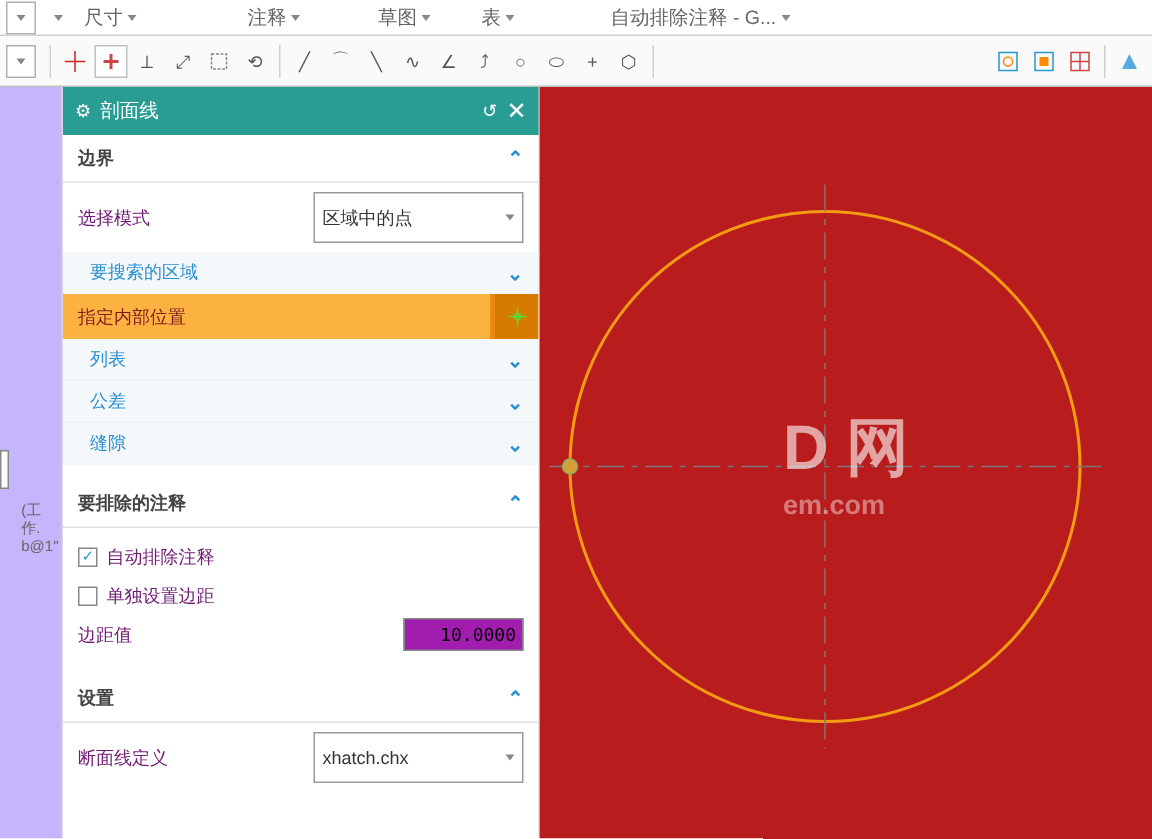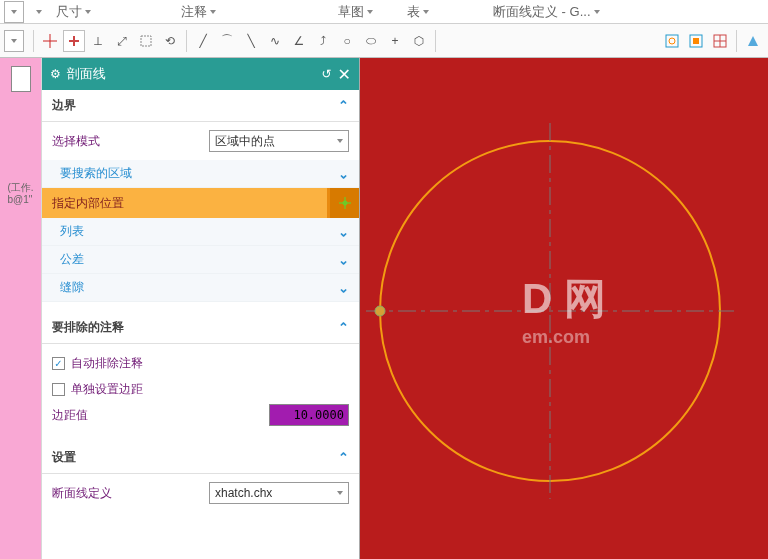--- a/index.html
+++ b/index.html
@@ -8,34 +8,34 @@
 .ribbon-item{display:flex;align-items:center;padding:2px 6px;color:#666;gap:3px}
 .ribbon-item span{font-size:13px;cursor:default}
 .rarr{width:6px;height:4px;display:inline-block;position:relative}
 .rarr::after{content:"";position:absolute;border-left:3px solid transparent;border-right:3px solid transparent;border-top:4px solid #888;left:0;top:0}
 .toolbar{height:34px;display:flex;align-items:center;border-bottom:1px solid #c0c0c0;padding:0 4px;gap:2px;background:#fafafa}
 .tsel{width:140px;height:22px;border:1px solid #b0b0b0;display:flex;align-items:center;padding:0 4px;background:#fff;color:#666;justify-content:space-between}
 .tsep{width:1px;height:22px;background:#d0d0d0;margin:0 3px}
 .tic{width:22px;height:22px;display:flex;align-items:center;justify-content:center;color:#555;border:1px solid transparent}
 .tic.boxed{border:1px solid #c0c0c0;background:#fff}
 .main{display:flex;height:501px}
-.leftcol{width:42px;border-right:1px solid #d8d8d8;padding-top:8px;display:flex;flex-direction:column;align-items:center;gap:6px;background:#f9a8d4}
+.leftcol{width:42px;border-right:1px solid #d8d8d8;padding-top:8px;display:flex;flex-direction:row;align-items:center;gap:6px;background:#c4b5fd}
 .leftcol .pg{width:20px;height:26px;border:1px solid #888;background:#fff}
 .leftcol .txt{font-size:10px;color:#666;line-height:1.2;text-align:left;padding:4px 2px}
 .panel{width:318px;display:flex;flex-direction:column;border-right:1px solid #aaa}
 .panel-hdr{height:32px;background:#299C94;display:flex;align-items:center;padding:0 8px;color:#fff;gap:6px}
 .panel-hdr .title{flex:1;font-size:13px}
 .panel-body{flex:1;overflow-y:auto;background:#fff}
 .section-hdr{display:flex;align-items:center;justify-content:space-between;padding:7px 10px;border-bottom:1px solid #e0e0e0;background:#fff}
 .section-hdr .name{font-weight:bold;color:#444}
 .chv{color:#2A8FD1;font-size:13px;font-weight:bold}
 .section-body{padding:6px 10px}
 .row{display:flex;align-items:center;min-height:26px;gap:6px}
 .row .lbl{color:#701a75}
-.sel{height:22px;border:1px solid #999;background:#fff;display:flex;align-items:center;padding:4px 5px;justify-content:space-between;color:#333;width:140px}
+.sel{height:22px;border:1px solid #999;background:#fff;display:flex;align-items:center;padding:16px 5px;justify-content:space-between;color:#333;width:140px}
 .subitem{display:flex;align-items:center;justify-content:space-between;padding:5px 10px 5px 18px;background:#f5f8fb;color:#2A8FD1;border-bottom:1px solid #eef2f5}
 .highlight-row{display:flex;align-items:center;background:#FBB241;height:30px}
 .highlight-row .hl-lbl{flex:1;padding-left:10px;color:#7f1d1d}
 .highlight-row .hl-btn{width:32px;height:30px;background:#D77A00;border-left:3px solid #E88A10;display:flex;align-items:center;justify-content:center}
 .addbtn{width:24px;height:24px;border:1px solid #c0c0c0;display:flex;align-items:center;justify-content:center;background:#fff;color:#888}
 .ck{width:13px;height:13px;border:1px solid #888;background:#fff;display:inline-flex;align-items:center;justify-content:center;font-size:10px;color:#2A8FD1}
 .numin{width:80px;height:22px;border:1px solid #888;text-align:right;padding:0 4px;font-family:monospace;background:#a21caf}
 .canvas{flex:1;background:#b91c1c;position:relative}
 .svgc{position:absolute;inset:0}
 .wm{position:absolute;left:50%;top:50%;transform:translate(-50%,-50%);font-size:42px;color:rgba(255,255,255,.6);font-weight:bold;pointer-events:none}
@@ -48,34 +48,34 @@
   <div class="leftdrop">
       <span class="rarr"></span>
     </div>
   <div class="ribbon-item">
       <span class="rarr"></span>
     </div>
   <div class="ribbon-item">
       <span>尺寸</span>
       <span class="rarr"></span>
     </div>
-  <div class="ribbon-item" style="margin-left:76px">
+  <div class="ribbon-item" style="margin-left:60px">
       <span>注释</span>
       <span class="rarr"></span>
     </div>
-  <div class="ribbon-item" style="margin-left:108px">
+  <div class="ribbon-item" style="margin-left:38px">
       <span>草图</span>
       <span class="rarr"></span>
     </div>
   <div class="ribbon-item" style="margin-left:20px">
       <span>表</span>
       <span class="rarr"></span>
     </div>
   <div class="ribbon-item" style="margin-left:50px">
-      <span>断面线定义 - G...</span>
+      <span>自动排除注释 - G...</span>
       <span class="rarr"></span>
     </div>
 </div>
 
 <div class="toolbar">
   <div class="leftdrop">
       <span class="rarr"></span>
     </div>
   <div class="tsep"></div>
   <div class="tic">

